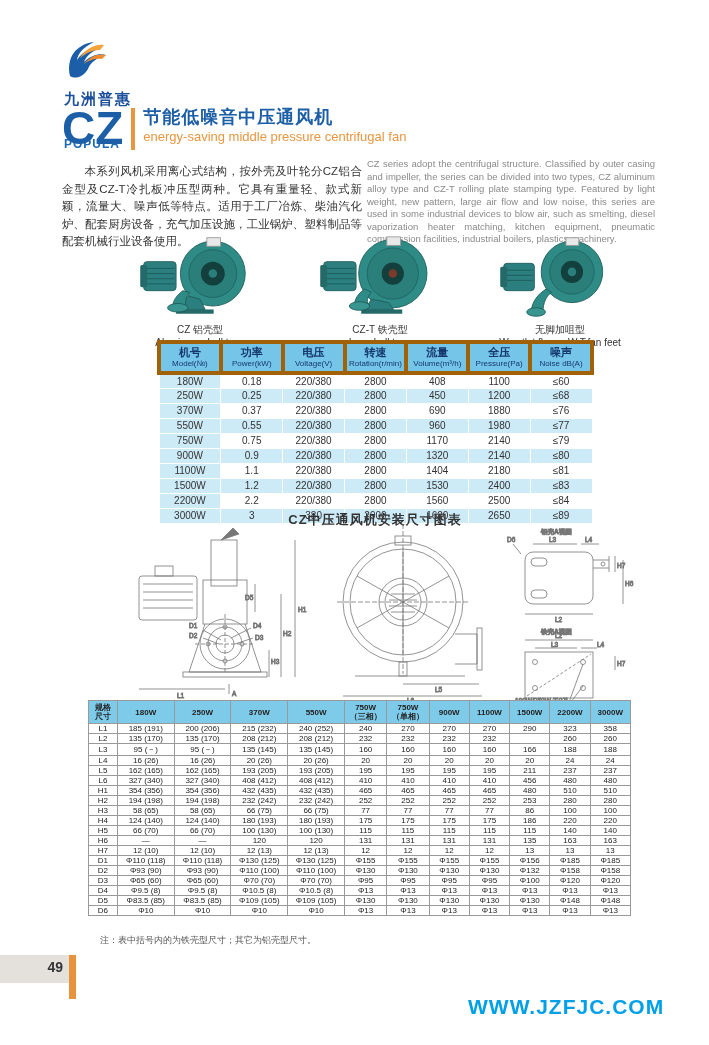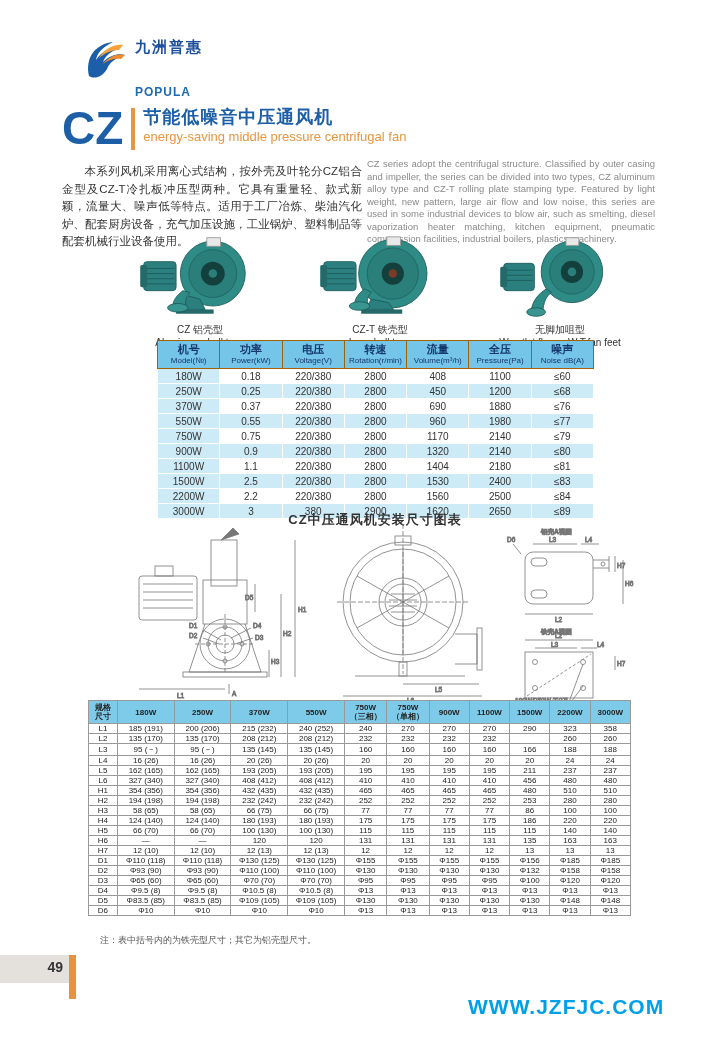--- a/index.html
+++ b/index.html
@@ -26,21 +26,21 @@
   .intro-en { font-size:9.5px; line-height:12.5px; color:#8a8a8a; text-align:justify; }
 
   
   .products { display:flex; justify-content:space-between; width:540px; }
   .product { width:180px; text-align:center; }
   .product .cap-cn { font-size:10px; color:#333; margin-top:1px; }
   .product .cap-en { font-size:10px; color:#333; }
 
   
   table.spec { border-collapse:collapse; width:437px; table-layout:fixed; }
-  table.spec th { background:#74c5e8; color:#16386d; padding:2px 0 3px 0; border:1px solid #a16207; }
+  table.spec th { background:#74c5e8; color:#16386d; padding:2px 0 3px 0; border:4px solid #a16207; }
   table.spec th .th-cn { font-size:11px; font-weight:bold; line-height:13px; }
   table.spec th .th-en { font-size:8px; font-weight:normal; line-height:9px; }
   table.spec td { font-size:10px; text-align:center; height:15px; border:1px solid #fff; background:#fff; color:#333; }
   table.spec td.first { background:#cdeaf7; }
   table.spec tr.alt td { background:#cdeaf7; }
 
   
   .diagram-title { font-size:13px; font-weight:bold; color:#333; text-align:center; letter-spacing:1px; }
 
   
@@ -56,21 +56,21 @@
   .page-num-bar { width:7px; height:44px; background:#e8923c; }
   .website { font-size:21px; font-weight:bold; color:#00a0e9; letter-spacing:1px;margin-top:32px; }
 
   svg text { font-family:"Liberation Sans", sans-serif; }
 </style>
 </head>
 <body>
 
 <div class="page">
 
-  <div class="abs logo" style="left:83px; top:38px;">
+  <div class="abs logo" style="left:64px; top:38px;flex-direction:column;">
     <svg width="46" height="46" viewBox="0 0 46 46">
       <path d="M6 38 C2 20 12 6 30 4 C18 10 14 16 13 22 C20 12 30 8 38 9 C28 13 22 18 20 24 C27 17 36 15 42 17 C32 20 26 25 24 31 C20 38 12 42 6 38 Z" fill="#1c5fa8"></path>
       <path d="M16 20 C22 10 32 6 40 7 L36 12 C28 12 22 15 16 20 Z" fill="#f5a23c"></path>
       <path d="M20 26 C26 18 35 15 42 17 L38 21 C31 20 25 22 20 26 Z" fill="#f08a2d"></path>
     </svg>
     <div class="logo-text">
       <div class="cn">九洲普惠</div>
       <div class="en">POPULA</div>
     </div>
   </div>
@@ -249,21 +249,21 @@
           <td class="first">1100W</td>
           <td>1.1</td>
           <td>220/380</td>
           <td>2800</td>
           <td>1404</td>
           <td>2180</td>
           <td>≤81</td>
         </tr>
         <tr class="alt">
           <td class="first">1500W</td>
-          <td>2.5</td>
+          <td>1.2</td>
           <td>220/380</td>
           <td>2800</td>
           <td>1530</td>
           <td>2400</td>
           <td>≤83</td>
         </tr>
         <tr>
           <td class="first">2200W</td>
           <td>2.2</td>
           <td>220/380</td>

